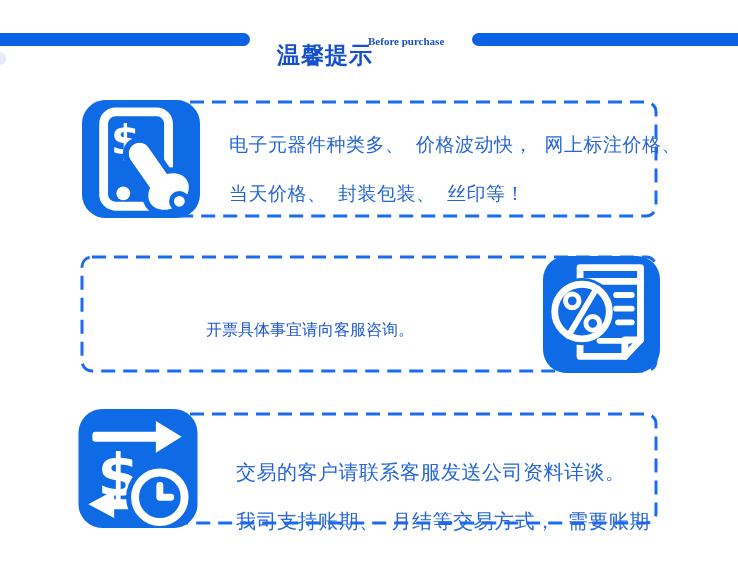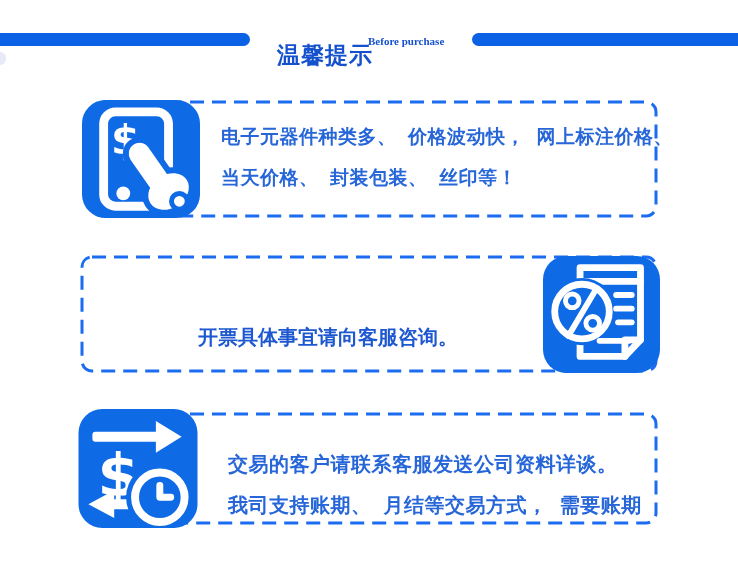--- a/index.html
+++ b/index.html
@@ -28,23 +28,23 @@
   }
   
   .dash-box{position:absolute;}
   .dash-box rect{
     fill:none;stroke:var(--dash-blue,#1b6cf0);stroke-width:3;
     stroke-dasharray:14 8;
   }
   .tip-icon{position:absolute;}
   .tip-icon svg{display:block;width:100%;height:100%;}
   .tip-text{position:absolute;}
-  .tip-text p{margin:8px;white-space:pre;font-weight:bold;}
+  .tip-text p{margin:16px;white-space:pre;font-weight:normal;}
   .text-1{left:213px;top:112px;font-size:19px;line-height:33px;color:var(--text-blue,#2666d8);letter-spacing:0.5px;}
-  .text-2{left:190px;top:316px;font-size:20px;line-height:26px;
+  .text-2{left:190px;top:301px;font-size:16px;line-height:26px;
           font-family:"DejaVu Serif","Liberation Serif",serif;color:var(--serif-text-blue,#1e58d0);}
   .text-3{left:220px;top:440px;font-size:20px;line-height:33px;color:var(--text-blue,#2666d8);letter-spacing:0.5px;}
   .box-1{left:90px;top:100px;}
   .icon-1{left:82px;top:100px;width:118px;height:118px;}
   .box-2{left:80px;top:255px;}
   .icon-2{left:542px;top:256px;width:119px;height:117px;}
   .box-3{left:90px;top:412px;}
   .icon-3{left:78px;top:409px;width:120px;height:119px;}
 </style>
 </head>

